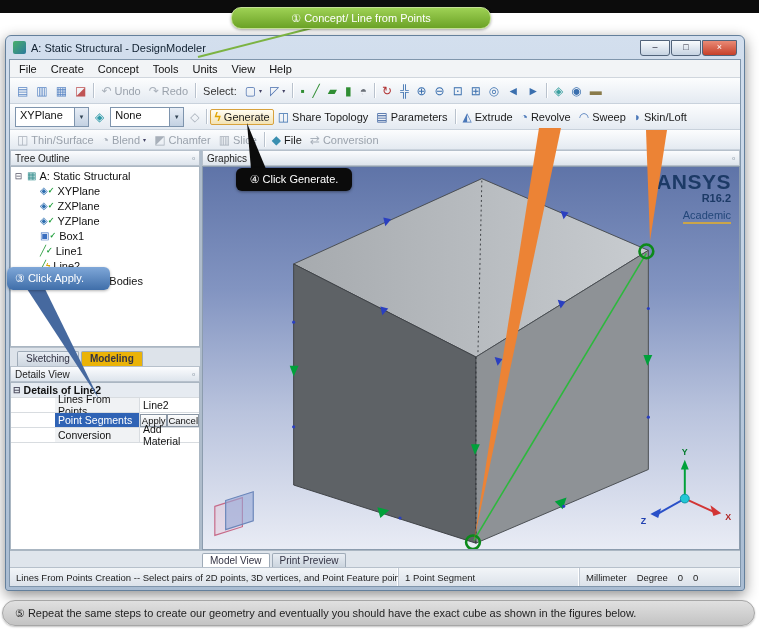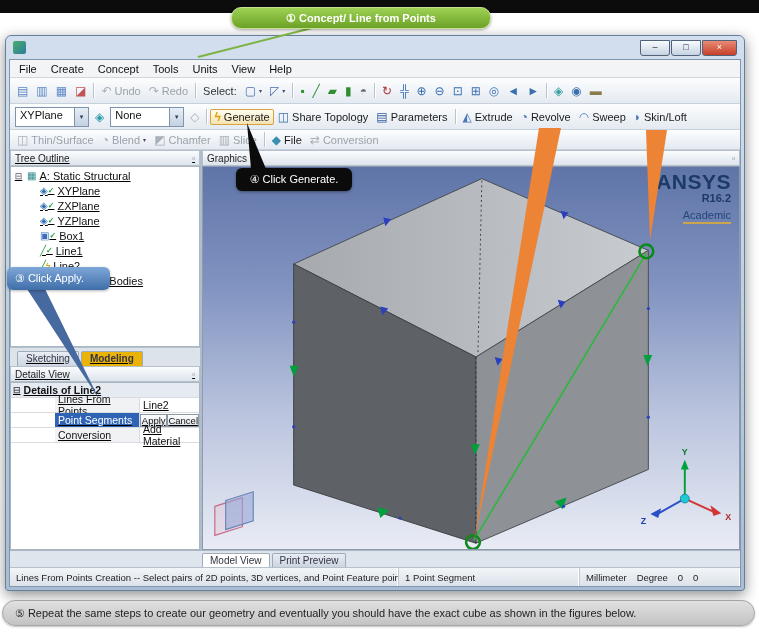--- a/index.html
+++ b/index.html
@@ -31,21 +31,21 @@
   .tbtn.static{color:#333;}
   .tsep{width:1px;height:15px;background:#b9c2cd;margin:0 3px;box-shadow:1px 0 0 #fff;flex:0 0 auto;}
   .combo{display:inline-flex;align-items:stretch;height:18px;border:1px solid #7e94ad;background:#fff;font-size:11px;margin:0 2px;}
   .combo .val{padding:1px 4px 0;min-width:50px;color:#111;}
   .combo .dd{width:13px;background:linear-gradient(#e8eef6,#c3d1e2);border-left:1px solid #7e94ad;font-size:6px;display:flex;align-items:center;justify-content:center;color:#345;}
   .gen-btn{border:1px solid #d8a23c;background:linear-gradient(#fffdf2,#f3e3b4);}
   .gen-bolt{color:#e0a400;font-weight:bold;}
   .c-blue{color:#3a6fae;}.c-teal{color:#2e9aa8;}.c-nav{color:#31589a;}.c-ext{color:#4a77b8;}
 
   .main{flex:1;display:flex;min-height:0;}
-  .leftcol{width:190px;flex:0 0 190px;display:flex;flex-direction:column;border-right:2px solid #aebccb;background:#e9eef4;min-height:0;text-decoration:underline;}
+  .leftcol{width:190px;flex:0 0 190px;display:flex;flex-direction:column;border-right:2px solid #aebccb;background:#e9eef4;min-height:0;}
   .phdr{height:14px;flex:0 0 14px;background:linear-gradient(#fbfcfe,#dde4ec);border:1px solid #b6c0cb;display:flex;align-items:center;justify-content:space-between;padding:0 4px;font-size:10px;color:#222;}
   .pin{font-size:8px;color:#567;}
   .tree{flex:0 0 178px;background:#fff;border:1px solid #aab6c2;overflow:hidden;padding-top:1px;}
   .tree-item{display:flex;align-items:center;gap:3px;height:15px;font-size:11px;color:#111;}
   .expander{width:11px;font-size:9px;color:#556;text-align:center;flex:0 0 11px;}
   .ticon{font-size:10px;line-height:1;}
   .check{font-size:8px;margin-left:-3px;color:#1e9e3a;font-weight:bold;}
   .sm-tabs{height:18px;flex:0 0 18px;display:flex;align-items:flex-end;background:#dde3ea;padding-left:7px;gap:2px;border-top:1px solid #b6c0cb;}
   .sm-tab{font-size:10px;padding:1px 8px 2px;border:1px solid #9fabb8;border-bottom:none;background:linear-gradient(#e8edf3,#cdd6e0);border-radius:2px 2px 0 0;color:#334;}
   .sm-tab.active{background:#eab308;font-weight:bold;}
@@ -73,35 +73,36 @@
   .vtab.active{background:#fff;}
   .statusbar{height:18px;flex:0 0 18px;display:flex;align-items:stretch;background:linear-gradient(#f2f5f8,#dce2ea);border-top:1px solid #b6c0cb;font-size:9.5px;color:#222;}
   .scell{padding:0 6px;display:flex;align-items:center;border-right:1px solid #c2cad4;box-shadow:inset -1px 0 0 #fff;overflow:hidden;white-space:nowrap;}
   .scell.left{flex:1;min-width:0;}
   .scell.mid{width:168px;flex:0 0 168px;}
   .scell.right{width:148px;flex:0 0 148px;gap:10px;border-right:none;}
 
   
   .overlay{position:absolute;left:0;top:0;width:759px;height:639px;pointer-events:none;z-index:40;}
   .callout{position:absolute;z-index:50;box-sizing:border-box;}
-  .co-green{left:231px;top:7px;width:260px;height:22px;background:linear-gradient(#9ed154,#6ba226);border:1px solid #c4e095;border-radius:10px;color:#fff;font-size:11px;font-weight:bold;display:flex;align-items:center;justify-content:center;box-shadow:0 1px 3px rgba(0,0,0,.35);}
+  .co-green{left:231px;top:7px;width:260px;height:22px;background:linear-gradient(#9ed154,#6ba226);border:1px solid #c4e095;border-radius:10px;color:#fff;font-size:11px;font-weight:normal;display:flex;align-items:center;justify-content:center;box-shadow:0 1px 3px rgba(0,0,0,.35);}
   .co-orange{left:519px;top:86px;width:196px;min-height:46px;background:linear-gradient(#f9ae6c,#ec7b2d);border-radius:9px;color:#fff;font-size:10.5px;line-height:1.35;padding:5px 9px;box-shadow:0 1px 4px rgba(0,0,0,.35);}
   .co-blue{left:7px;top:267px;width:103px;height:23px;background:linear-gradient(#7fa7d8,#3f6ea9);border-radius:6px;color:#fff;font-size:11px;display:flex;align-items:center;padding-left:8px;box-shadow:0 1px 3px rgba(0,0,0,.3);}
   .co-black{left:236px;top:168px;width:116px;height:23px;background:#0b0b0b;border-radius:6px;color:#fff;font-size:11px;display:flex;align-items:center;justify-content:center;box-shadow:0 1px 3px rgba(0,0,0,.4);}
   .step5{position:absolute;left:2px;top:600px;width:753px;height:26px;box-sizing:border-box;background:linear-gradient(#e0e0e0,#c3c3c3);border:1px solid #a6a6a6;border-radius:13px;display:flex;align-items:center;padding:0 12px;font-size:11px;color:#222;z-index:30;box-shadow:0 1px 2px rgba(0,0,0,.25);}
 </style>
 </head>
 <body>
 
 <div class="page">
   <div class="topbar"></div>
 
   <div class="appwin">
     <div class="titlebar">
       <span class="app-icon"></span>
+      <span>A: Static Structural - DesignModeler</span>
       <span class="winbtns">
         <span class="winbtn">–</span>
         <span class="winbtn">□</span>
         <span class="winbtn close">×</span>
       </span>
     </div>
     <div class="client">
 
       <div class="menubar">
 

